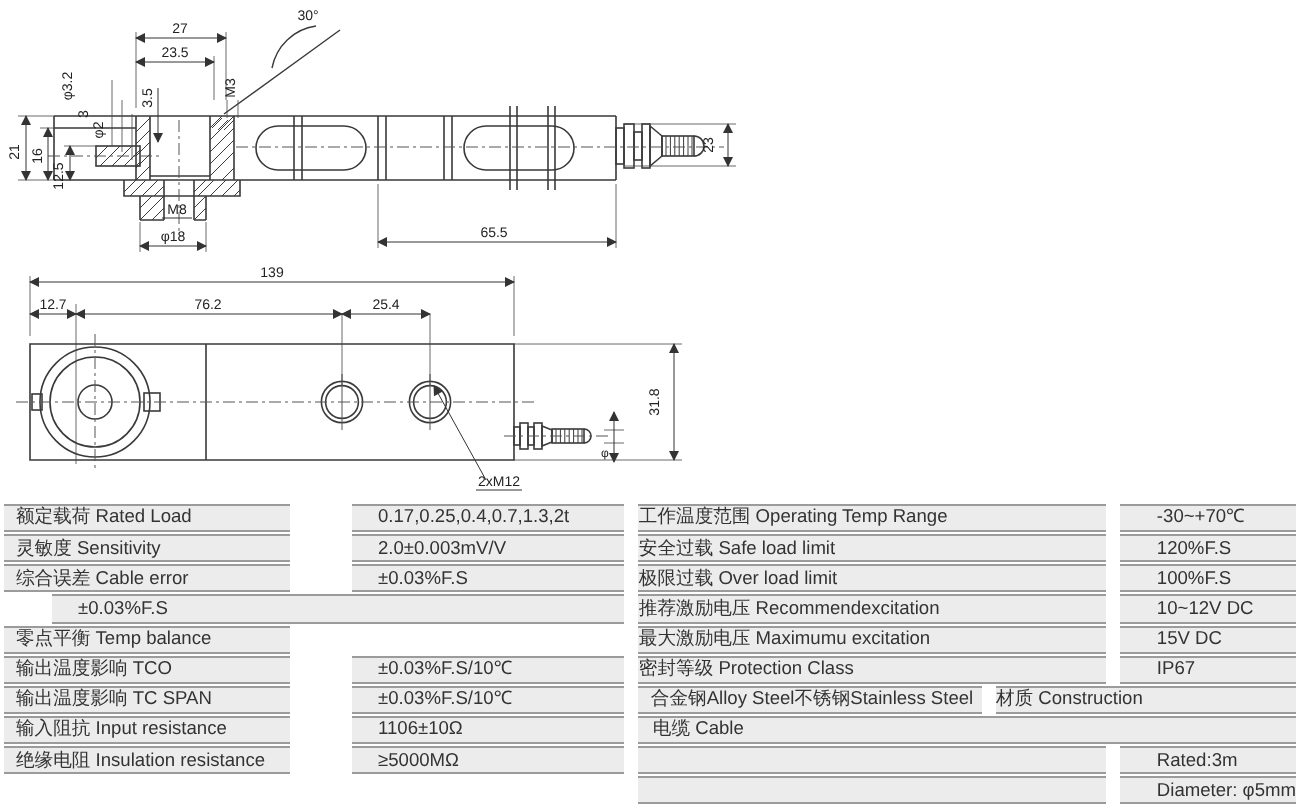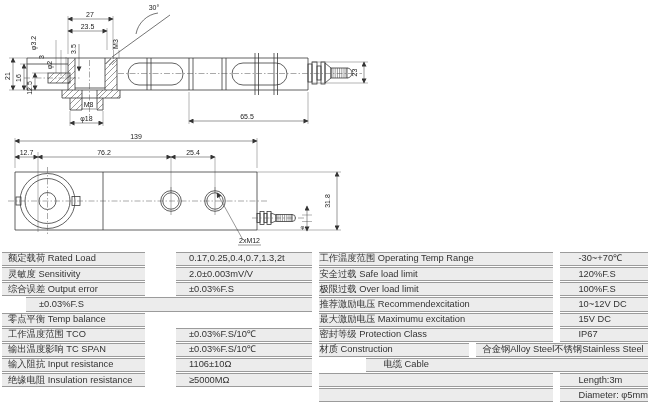--- a/index.html
+++ b/index.html
@@ -17,21 +17,21 @@
   .trow { display:flex; gap:7px; height:14.1px; }
   .tcell { background:#ececec; border-top:1px solid #9b9b9b; border-bottom:1px solid #9b9b9b;
            box-sizing:border-box; display:flex; align-items:center; font-size:9.3px; color:#333;
            white-space:nowrap; overflow:hidden; line-height:1; }
   .lt .lab { width:143px; padding-left:6px; }
   .lt .val { flex:1; padding-left:13px;margin-left:24px; }
   .rt .lab { width:234px; }
   .rt .val { flex:1; padding-left:18px; }
   .rt .lab.narrow { width:150px; }
   .rt .val.wide { padding-left:6px; }
-  .rt .full { width:100%; padding-left:17px;margin-left:47px; }
+  .rt .full { width:100%; padding-left:7px; }
 </style>
 </head>
 <body>
 
 <div class="page">
 
   <svg class="drawing-svg" width="650" height="252" viewBox="0 0 650 252">
     <defs>
       <marker id="ar" viewBox="0 0 10 10" refX="9" refY="5" markerWidth="6" markerHeight="5" markerUnits="userSpaceOnUse" orient="auto-start-reverse">
         <path d="M0,0L10,5L0,10z" fill="#333"></path>
@@ -174,31 +174,31 @@
     <div class="tcol lt">
       <div class="trow">
         <div class="tcell lab">额定载荷 Rated Load</div>
         <div class="tcell val">0.17,0.25,0.4,0.7,1.3,2t</div>
       </div>
       <div class="trow">
         <div class="tcell lab">灵敏度 Sensitivity</div>
         <div class="tcell val">2.0±0.003mV/V</div>
       </div>
       <div class="trow">
-        <div class="tcell lab">综合误差 Output error</div>
+        <div class="tcell lab">综合误差 Cable error</div>
         <div class="tcell val">±0.03%F.S</div>
       </div>
       <div class="trow">
         <div class="tcell val">±0.03%F.S</div>
       </div>
       <div class="trow">
         <div class="tcell lab">零点平衡 Temp balance</div>
       </div>
       <div class="trow">
-        <div class="tcell lab">工作温度范围 TCO</div>
+        <div class="tcell lab">输出温度影响 TCO</div>
         <div class="tcell val">±0.03%F.S/10℃</div>
       </div>
       <div class="trow">
         <div class="tcell lab">输出温度影响 TC SPAN</div>
         <div class="tcell val">±0.03%F.S/10℃</div>
       </div>
       <div class="trow">
         <div class="tcell lab">输入阻抗 Input resistance</div>
         <div class="tcell val">1106±10Ω</div>
       </div>
@@ -227,29 +227,29 @@
       </div>
       <div class="trow">
         <div class="tcell lab">最大激励电压 Maximumu excitation</div>
         <div class="tcell val">15V DC</div>
       </div>
       <div class="trow">
         <div class="tcell lab">密封等级 Protection Class</div>
         <div class="tcell val">IP67</div>
       </div>
       <div class="trow">
+        <div class="tcell val wide">合金钢Alloy Steel不锈钢Stainless Steel</div>
         <div class="tcell lab narrow">材质 Construction</div>
-        <div class="tcell val wide">合金钢Alloy Steel不锈钢Stainless Steel</div>
       </div>
       <div class="trow">
         <div class="tcell full">电缆 Cable</div>
       </div>
       <div class="trow">
         <div class="tcell lab"></div>
-        <div class="tcell val">Length:3m</div>
+        <div class="tcell val">Rated:3m</div>
       </div>
       <div class="trow">
         <div class="tcell lab"></div>
         <div class="tcell val">Diameter: φ5mm</div>
       </div>
     </div>
 
   </div>
 </div>
 

